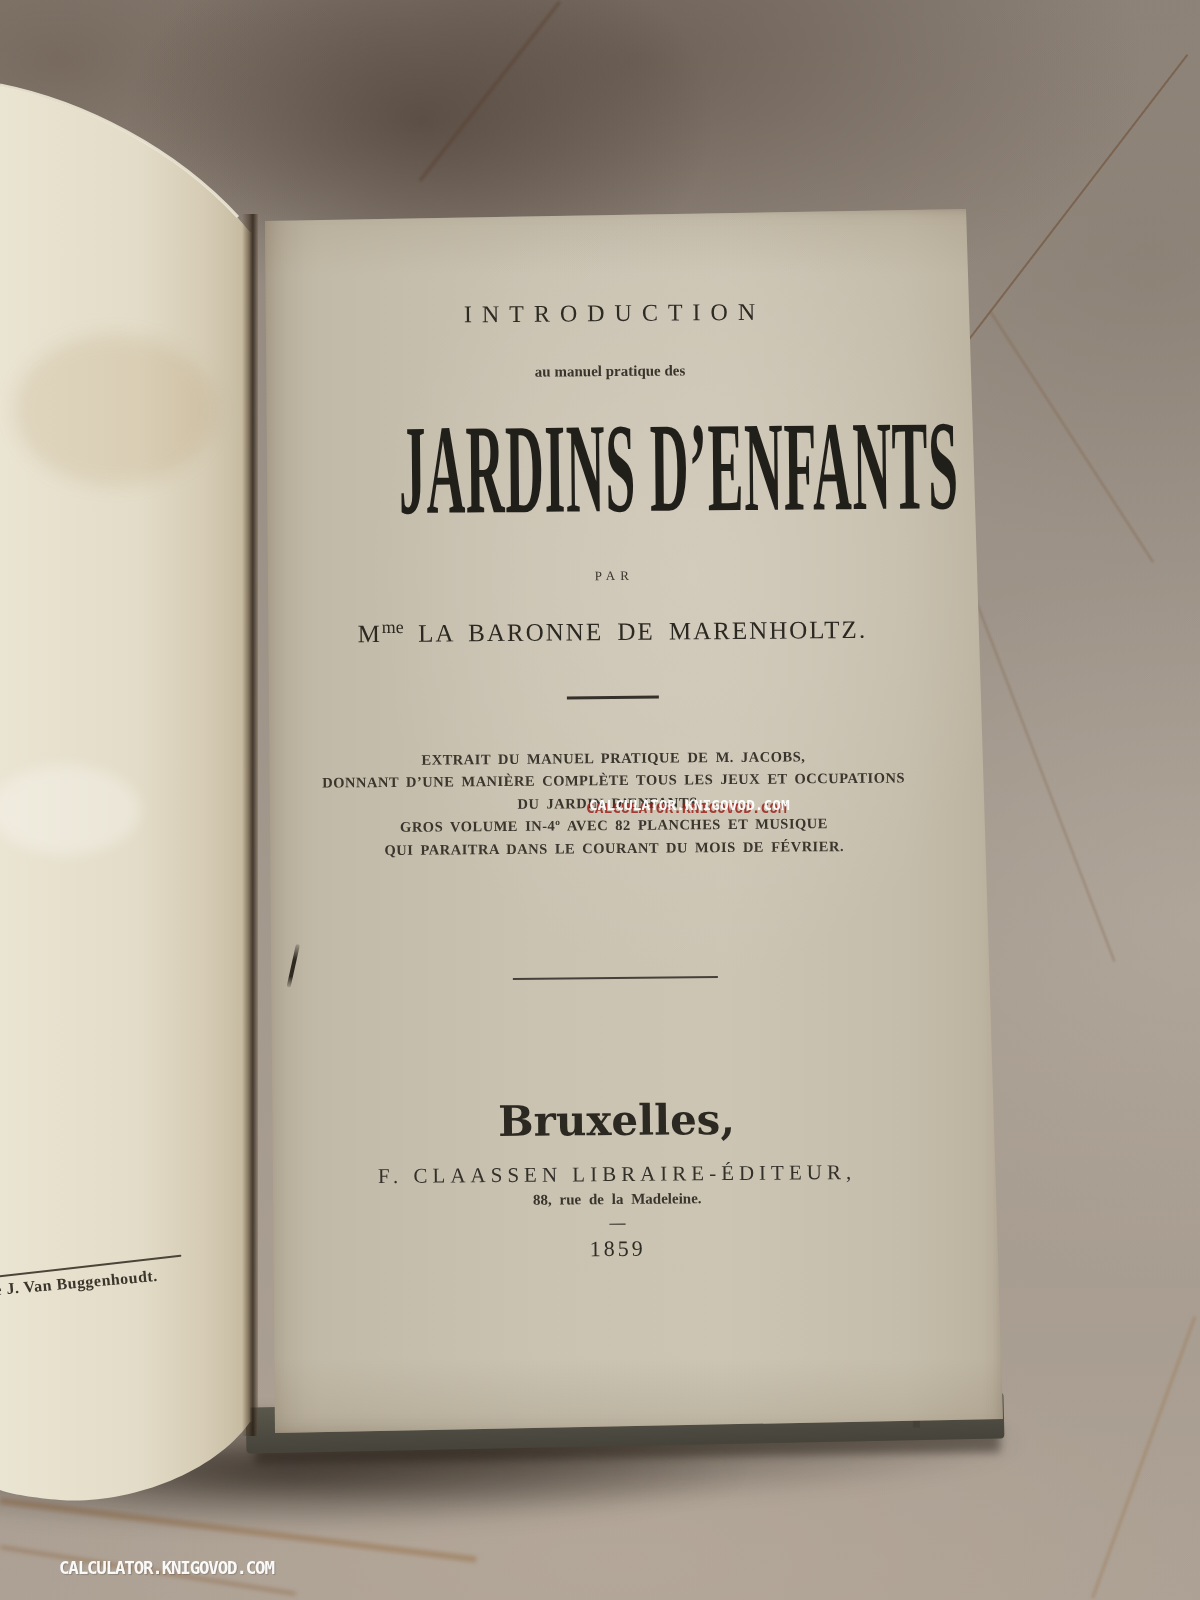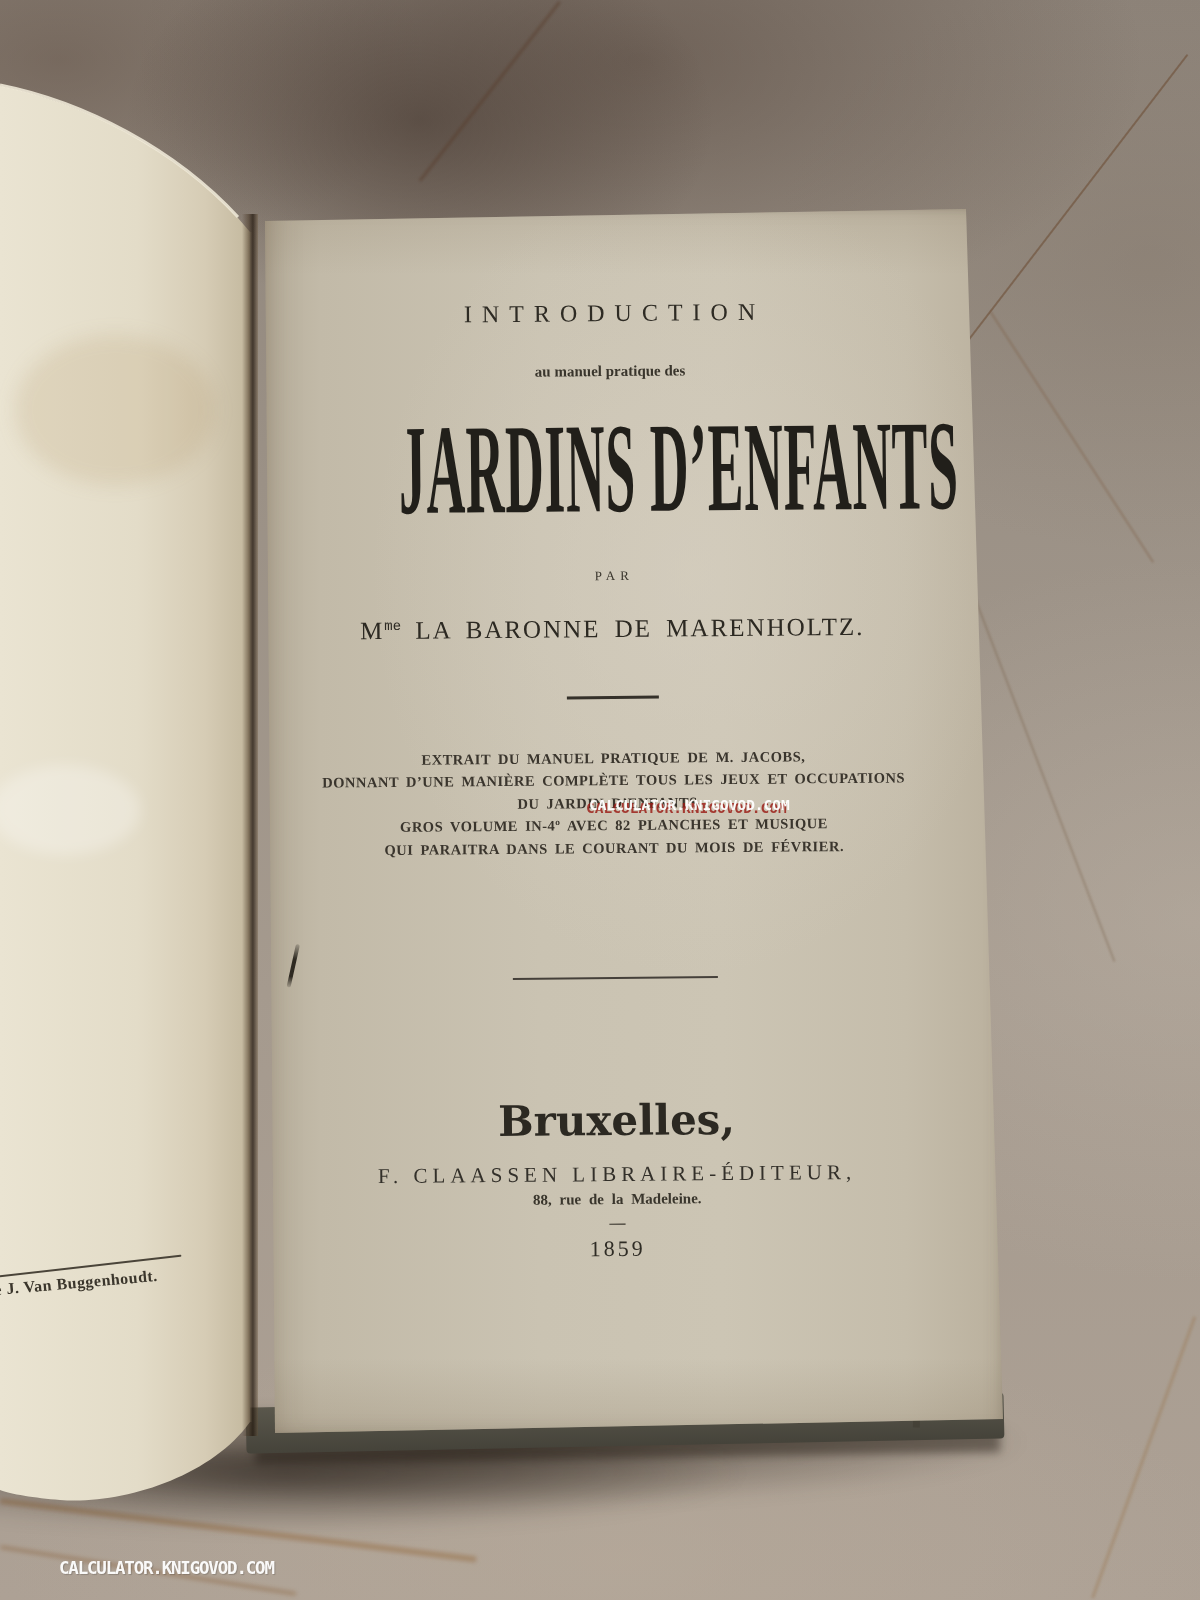--- a/index.html
+++ b/index.html
@@ -63,21 +63,21 @@
   .page-content{position:absolute;left:12px;top:0;width:700px;height:1245px;
     transform:rotate(-.5deg);color:#33302a;}
   .line{position:absolute;width:100%;text-align:center;white-space:nowrap;}
   .t-intro{top:100px;font-size:24px;letter-spacing:10px;text-indent:10px;color:#2e2b24;}
   .t-sub{top:163px;font-size:15px;font-weight:bold;color:#39352c;}
   .t-main{top:212px;height:112px;line-height:112px;}
   .t-main span{display:inline-block;font-size:80px;font-weight:bold;letter-spacing:1px;
     color:#211f1a;transform:scale(.67,1.6);}
   .t-par{top:368px;font-size:13px;letter-spacing:5px;text-indent:5px;color:#3a362d;}
   .t-author{top:415px;font-size:25px;letter-spacing:2px;word-spacing:6px;color:#2c2922;}
-  .t-author sup{font-size:14px;vertical-align:9px;letter-spacing:0;font-family:Liberation Mono, monospace;}
+  .t-author sup{font-size:18px;vertical-align:9px;letter-spacing:0;}
   .rule-short{position:absolute;top:496px;left:50%;transform:translateX(-50%);
     width:92px;height:3px;background:#35312a;}
   .notice{position:absolute;top:547px;width:100%;text-align:center;
     font-size:14.5px;font-weight:bold;line-height:22.4px;letter-spacing:.5px;
     word-spacing:3px;color:#3a352d;white-space:nowrap;}
   .rule-long{position:absolute;top:777px;left:50%;transform:translateX(-50%);
     width:205px;height:2px;background:#45403a;}
   .t-city{top:896px;font-size:42px;font-weight:bold;font-family:"DejaVu Serif",serif;color:#2c2922;}
   .t-pub{top:962px;font-size:21px;letter-spacing:5px;color:#33302a;}
   .t-addr{top:991px;font-size:15px;font-weight:bold;word-spacing:4px;color:#39352c;}

